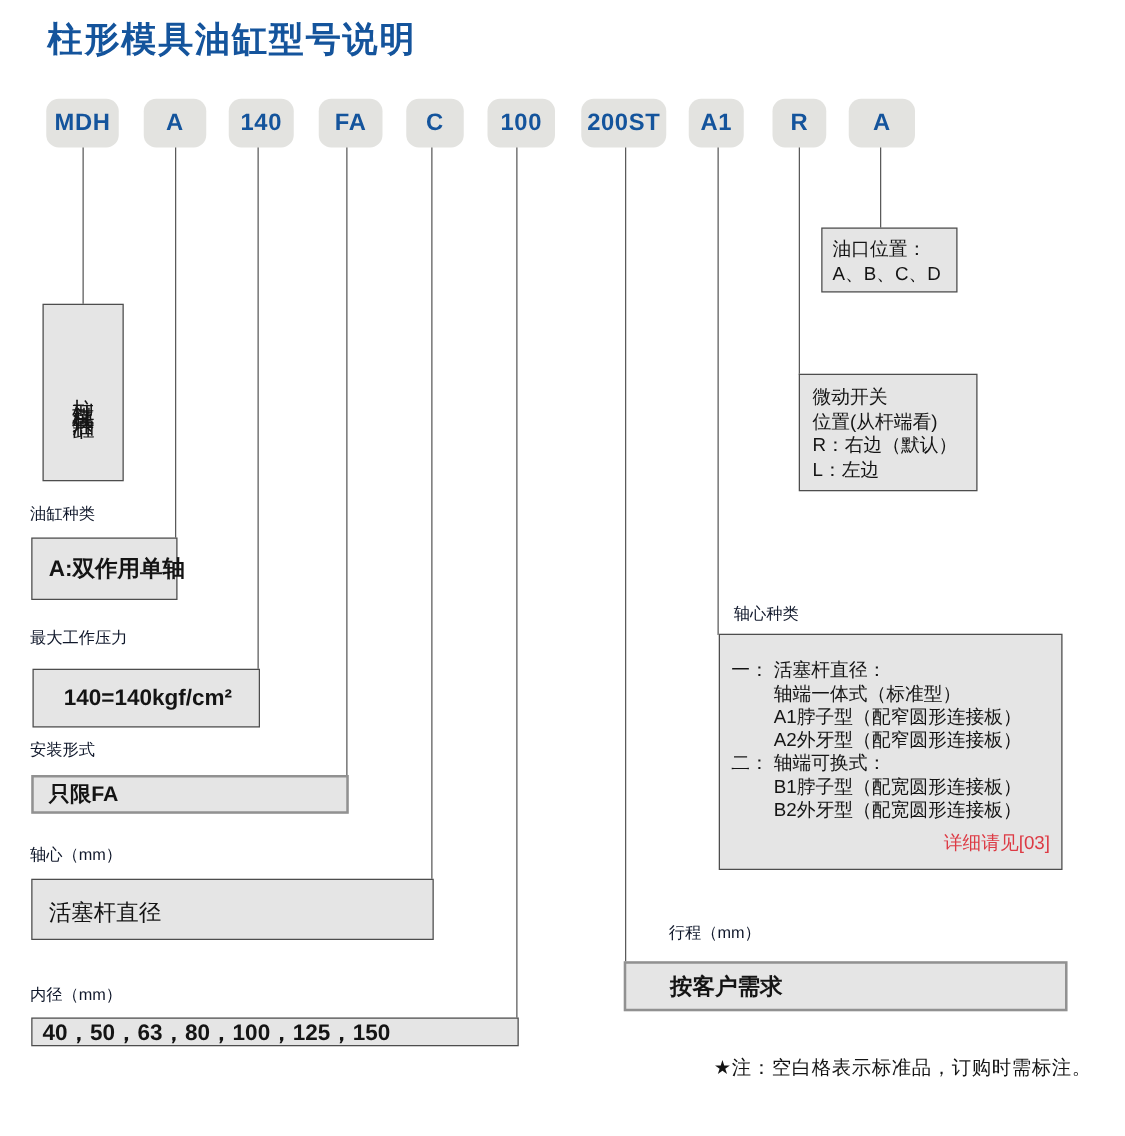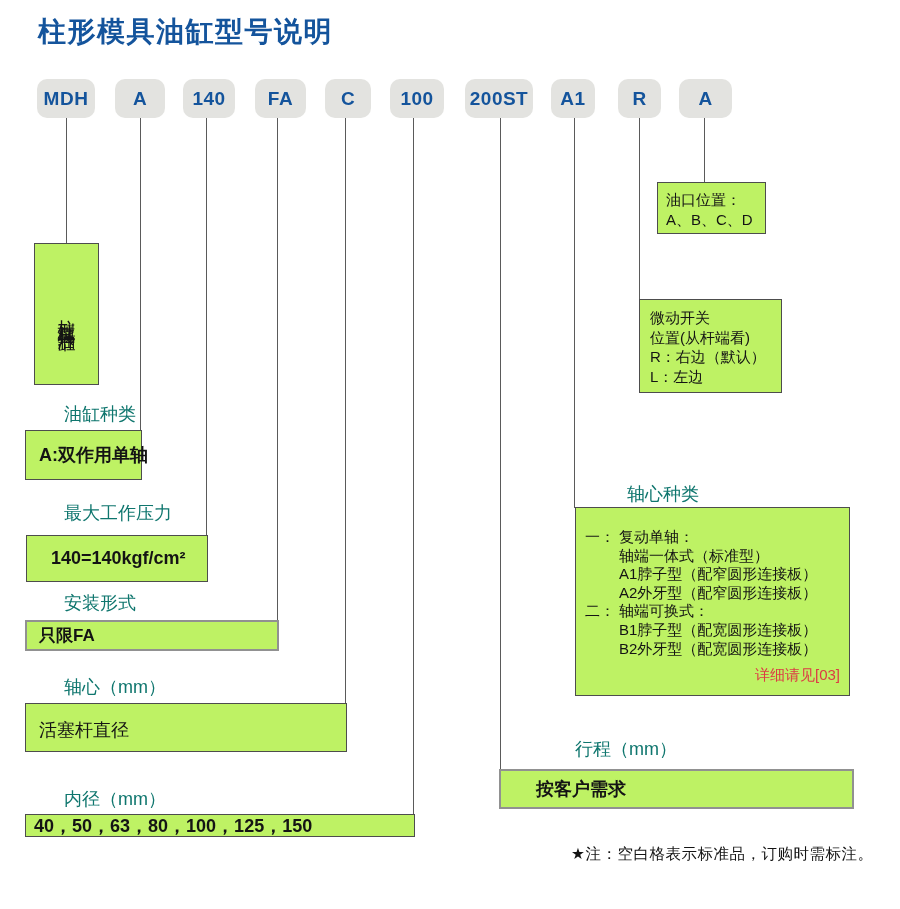--- a/index.html
+++ b/index.html
@@ -15,25 +15,25 @@
   }
   .code{
     position:absolute;top:79px;height:39px;
     background:#e3e3e0;border-radius:10px;
     display:flex;align-items:center;justify-content:center;
     color:#14549c;font-weight:bold;font-size:19px;letter-spacing:.5px;
     box-sizing:border-box;
   }
   .leader{position:absolute;width:1px;background:#5a5a5a;}
   .obox{
-    position:absolute;background:#bef264;border:1px solid #4d4d4d;
+    position:absolute;background:#e5e5e5;border:1px solid #4d4d4d;
     box-sizing:border-box;
   }
   .obox.thick{border:2px solid #919191;}
-  .lbl{position:absolute;font-size:18px;color:#0f766e;white-space:nowrap;margin-left:40px;}
+  .lbl{position:absolute;font-size:13px;color:#0f172a;white-space:nowrap;}
   .boxtext{font-size:18px;color:#141414;white-space:nowrap;}
   .hcenter{display:flex;align-items:center;font-weight:bold;}
   .vbox{display:flex;align-items:center;justify-content:center;}
   .vtext{
     writing-mode:vertical-rl;text-orientation:upright;
     font-size:18px;letter-spacing:3px;color:#141414;font-weight:500;
   }
   .port-box{padding:7px 0 0 8px;font-size:15px;line-height:20px;}
   .micro-box{padding:8px 0 16px 10px;font-size:15px;line-height:19.5px;}
   .shaft-box{padding:20px 0 0 9px;font-size:15px;line-height:18.6px;}
@@ -108,21 +108,21 @@
 
   <div class="lbl" style="left:535px;top:737px">行程（mm）</div>
   <div class="obox thick hcenter" style="left:499px;top:769px;width:355px;height:40px;padding-left:35px">
     <span class="boxtext">按客户需求</span>
   </div>
 
   <div class="lbl" style="left:587px;top:482px">轴心种类</div>
   <div class="obox shaft-box" style="left:575px;top:507px;width:275px;height:189px">
     <div class="srow">
       <span class="mk">一：</span>
-      <span>复动单轴：</span>
+      <span>活塞杆直径：</span>
     </div>
     <div class="srow">
       <span class="mk"></span>
       <span>轴端一体式（标准型）</span>
     </div>
     <div class="srow">
       <span class="mk"></span>
       <span>A1脖子型（配窄圆形连接板）</span>
     </div>
     <div class="srow">

